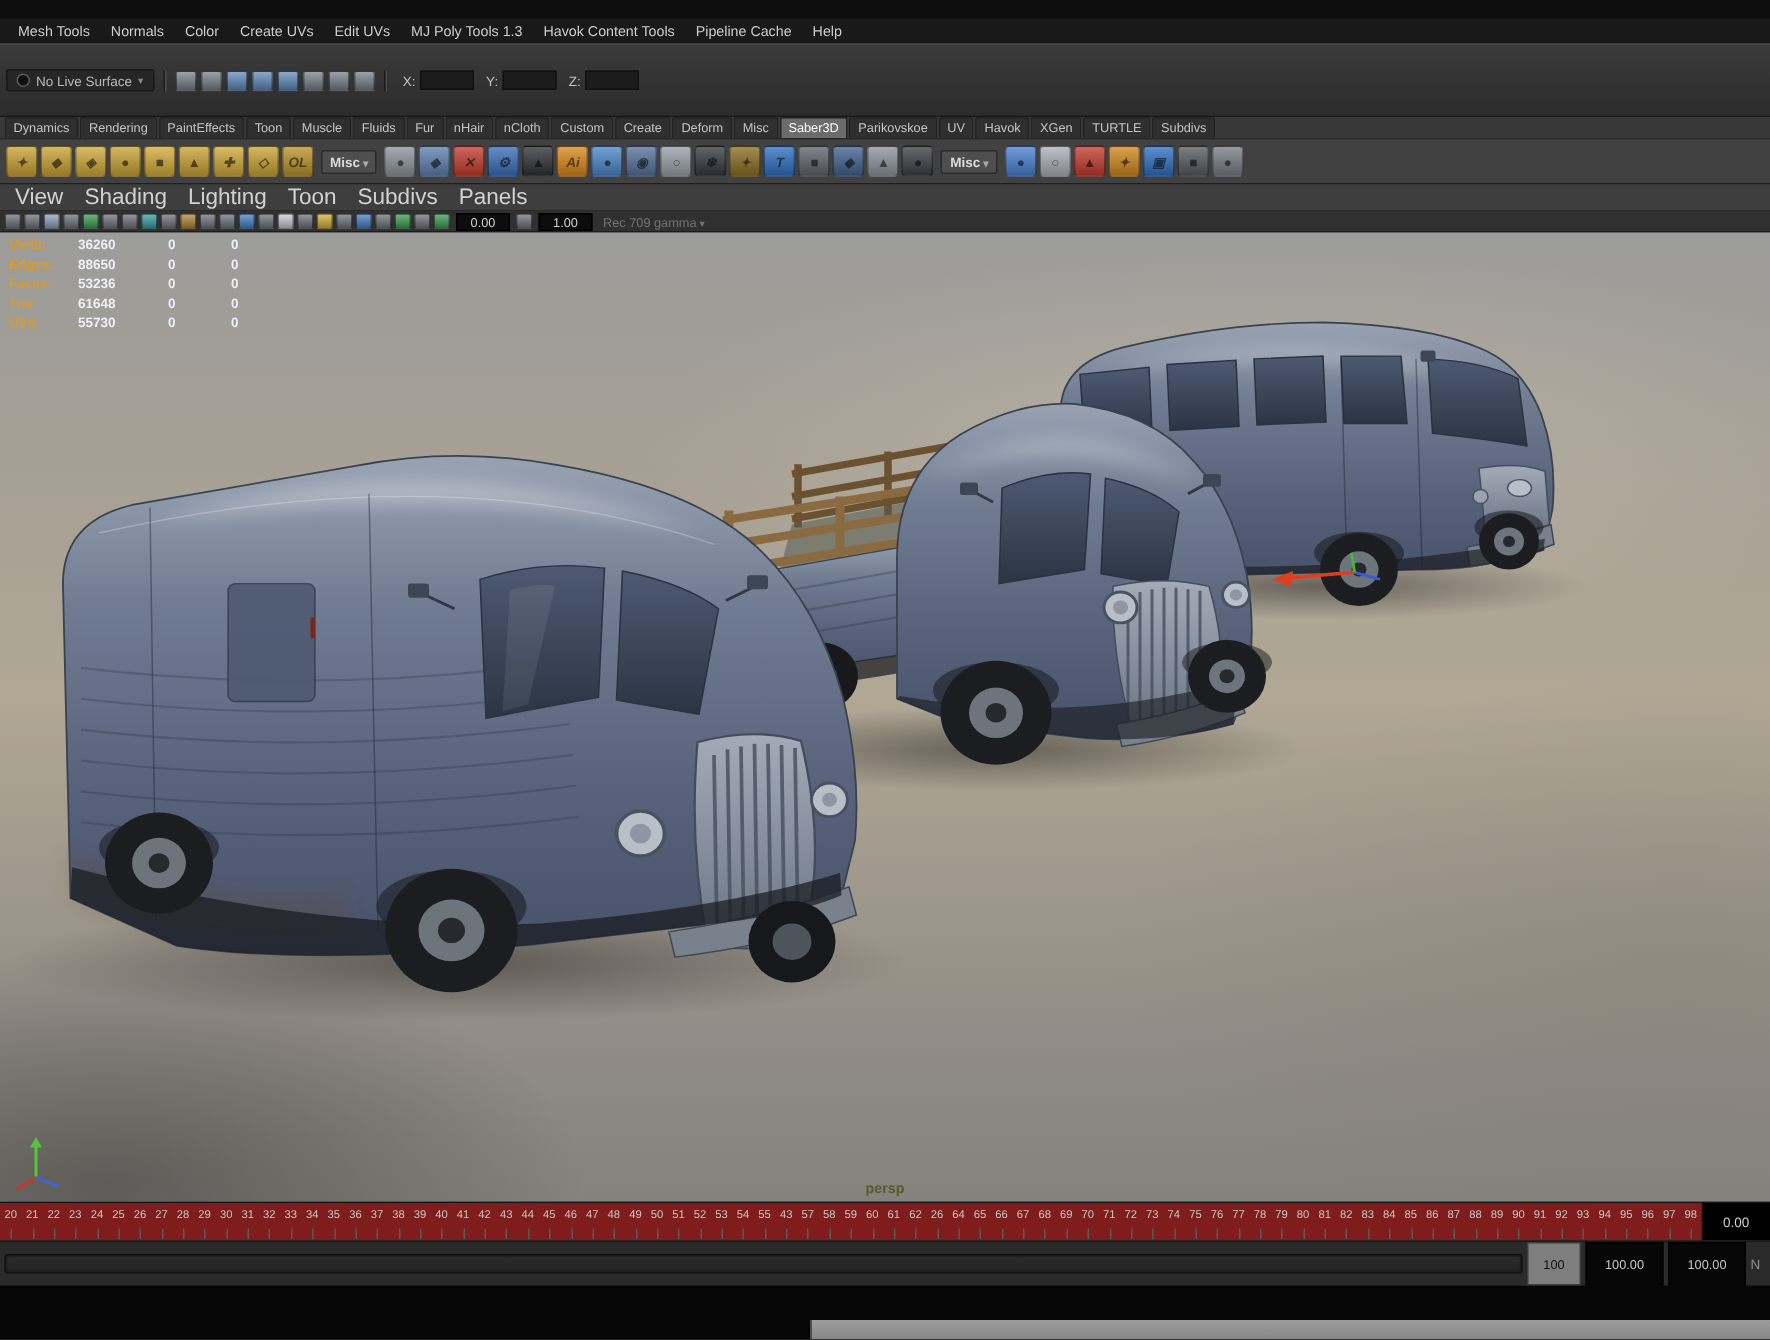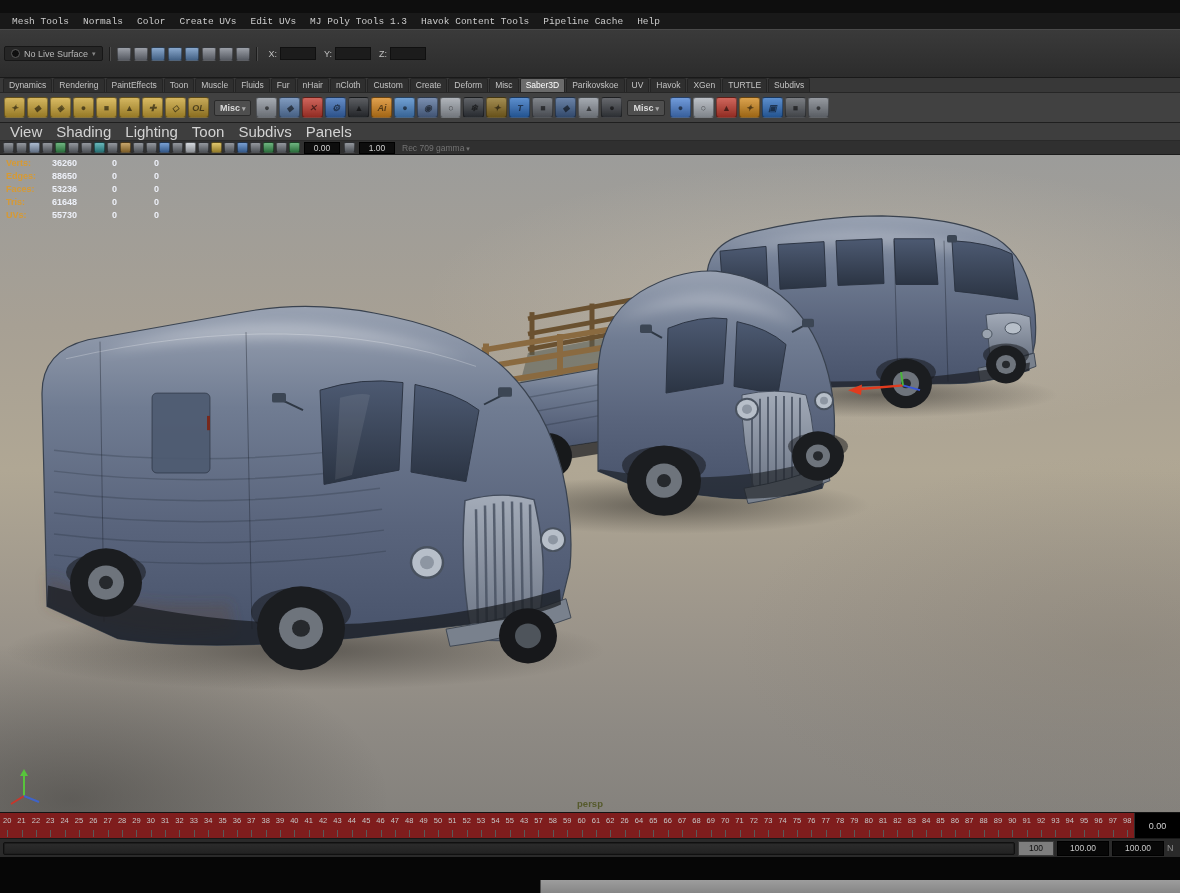--- a/index.html
+++ b/index.html
@@ -6,21 +6,21 @@
   html,body { background:#222; }
   .window {
     width:1180px; height:893px; position:relative; overflow:hidden;
     display:flex; flex-direction:column;
     font-family:"Liberation Sans", sans-serif; cursor:default;
     background:#3a3a3a;
   }
   
   .titlebar { flex:0 0 13px; background:#0e0e0e; }
   .menubar { flex:0 0 16px; background:#191919; display:flex; align-items:center; padding-left:5px; }
-  .menu-item { font-size:9.5px; color:#cccccc; padding:0 7px; white-space:nowrap;font-family:Liberation Mono, monospace; }
+  .menu-item { font-size:9.5px; color:#cccccc; padding:0 7px; white-space:nowrap; }
   .statusline { flex:0 0 20px; background:linear-gradient(#3a3a3a,#2c2c2c);
     border-top:1px solid #4a4a4a; border-bottom:1px solid #191919;
     display:flex; align-items:center; padding:16px 4px; gap:3px; }
   .live-chip { display:flex; align-items:center; gap:4px; background:#262626;
     border:1px solid #171717; border-radius:2px; height:15px; padding:0 6px; }
   .no-live-icon { width:9px; height:9px; border-radius:50%; background:#101010; border:1px solid #5a5a5a; }
   .live-label { font-size:9px; color:#b8b8b8; white-space:nowrap; }
   .chip-arrow { font-size:7px; color:#888; }
   .sl-sep { width:2px; height:14px; border-left:1px solid #1d1d1d; border-right:1px solid #4d4d4d; margin:0 3px; }
   .sl-icon { width:14px; height:14px; border-radius:2px; border:1px solid rgba(0,0,0,.4);
@@ -79,21 +79,21 @@
   .tl-tick { flex:1 0 auto; position:relative; font-size:7.5px; color:#c6c6c6; text-align:center;
     padding-top:3px; min-width:0; }
   .tl-tick::after { content:""; position:absolute; left:50%; bottom:1px; height:7px; border-left:1px solid #5a5a5a; }
   .tl-field { flex:0 0 46px; background:#000; border-left:1px solid #2a2a2a; color:#d0d0d0;
     font-size:9px; display:flex; align-items:center; justify-content:center; }
   .range-row { flex:0 0 19px; background:#2a2a2a; border-top:1px solid #191919;
     display:flex; align-items:center; gap:3px; padding:0 3px; }
   .range-bar { flex:1; height:13px; background:#1e1e1e; border:1px solid #101010; border-radius:2px; position:relative; }
   .range-bar::before { content:""; position:absolute; left:1px; top:1px; bottom:1px; width:calc(100% - 2px);
     background:linear-gradient(#2b2b2b,#232323); border-radius:1px; }
-  .rs-field { height:15px; display:flex; align-items:center; justify-content:center; font-size:8.5px;
+  .rs-field { height:29px; display:flex; align-items:center; justify-content:center; font-size:8.5px;
     border:1px solid #000; background:#070707; color:#c8c8c8; }
   .rs-start { width:36px; background:#7e7e7e; color:#101010; border-color:#3c3c3c; }
   .rs-w { width:52px; }
   .rs-extra { font-size:9px; color:#8f8f8f; width:10px; overflow:hidden; white-space:nowrap; }
   .bottom-bar { flex:0 0 36px; background:#060606; position:relative; }
   .bottom-strip { position:absolute; right:0; bottom:0; width:640px; height:13px;
     background:linear-gradient(#9d9d9d,#868686); border-left:1px solid #4f4f4f; }
 </style>
 </head>
 <body>

